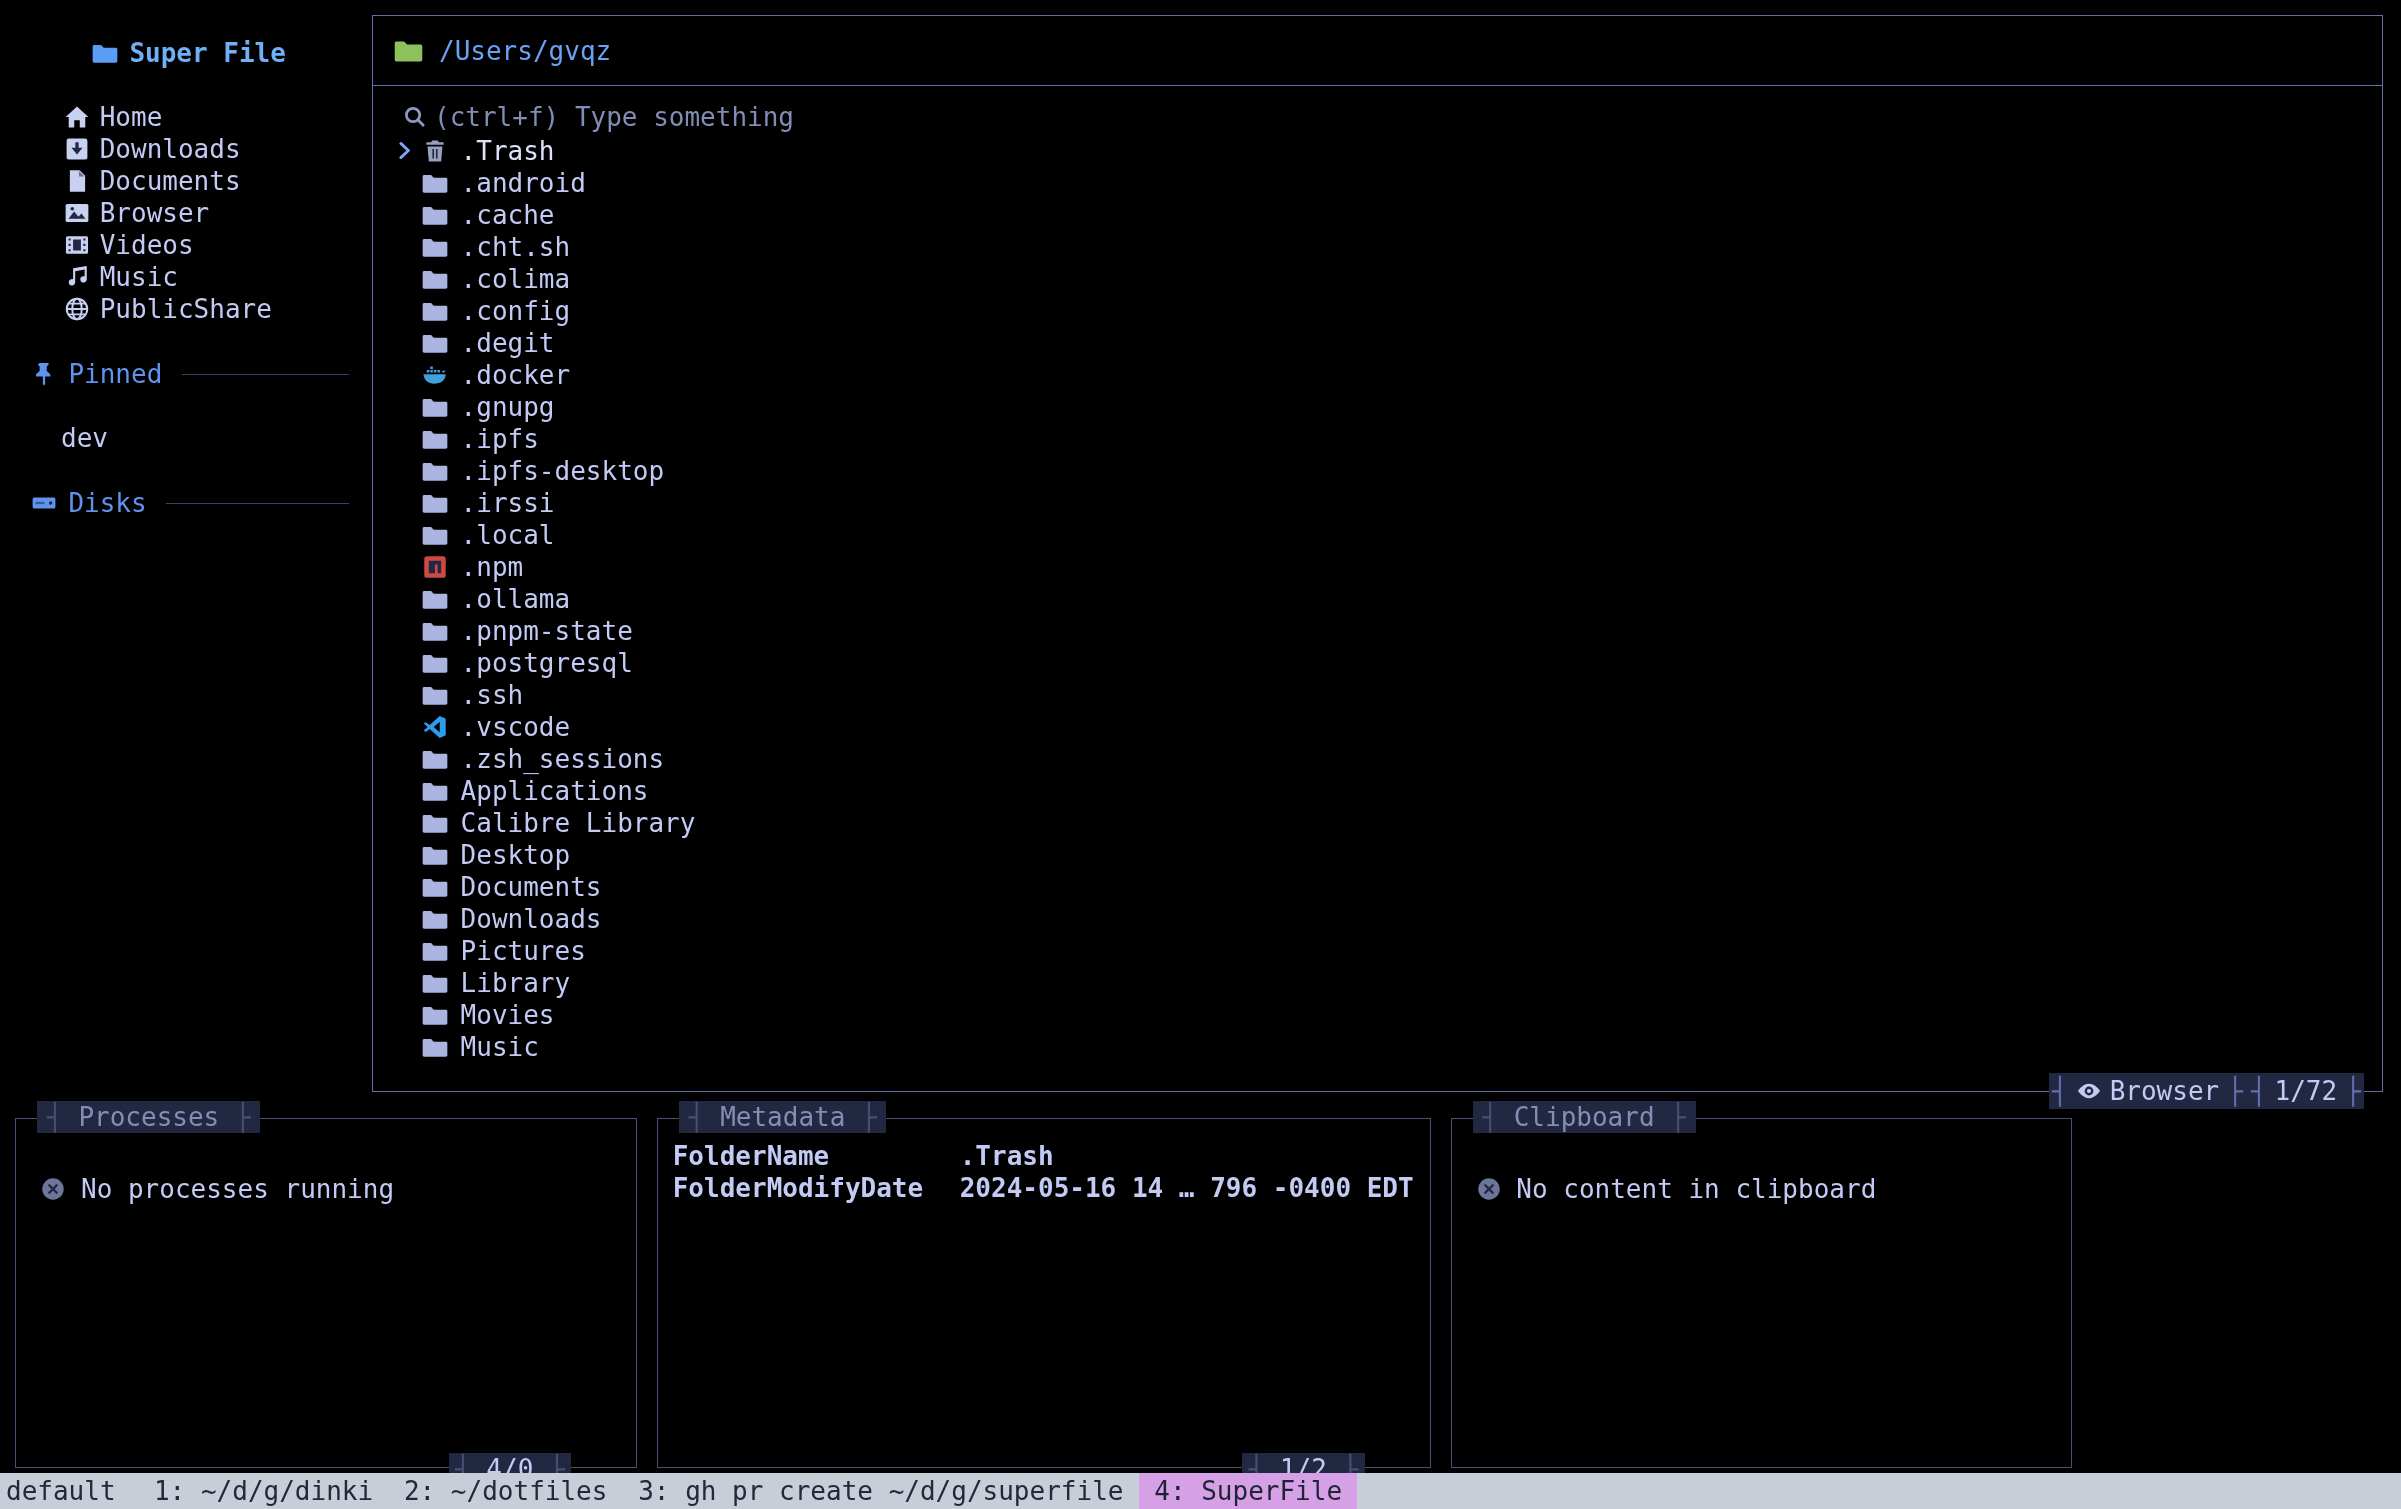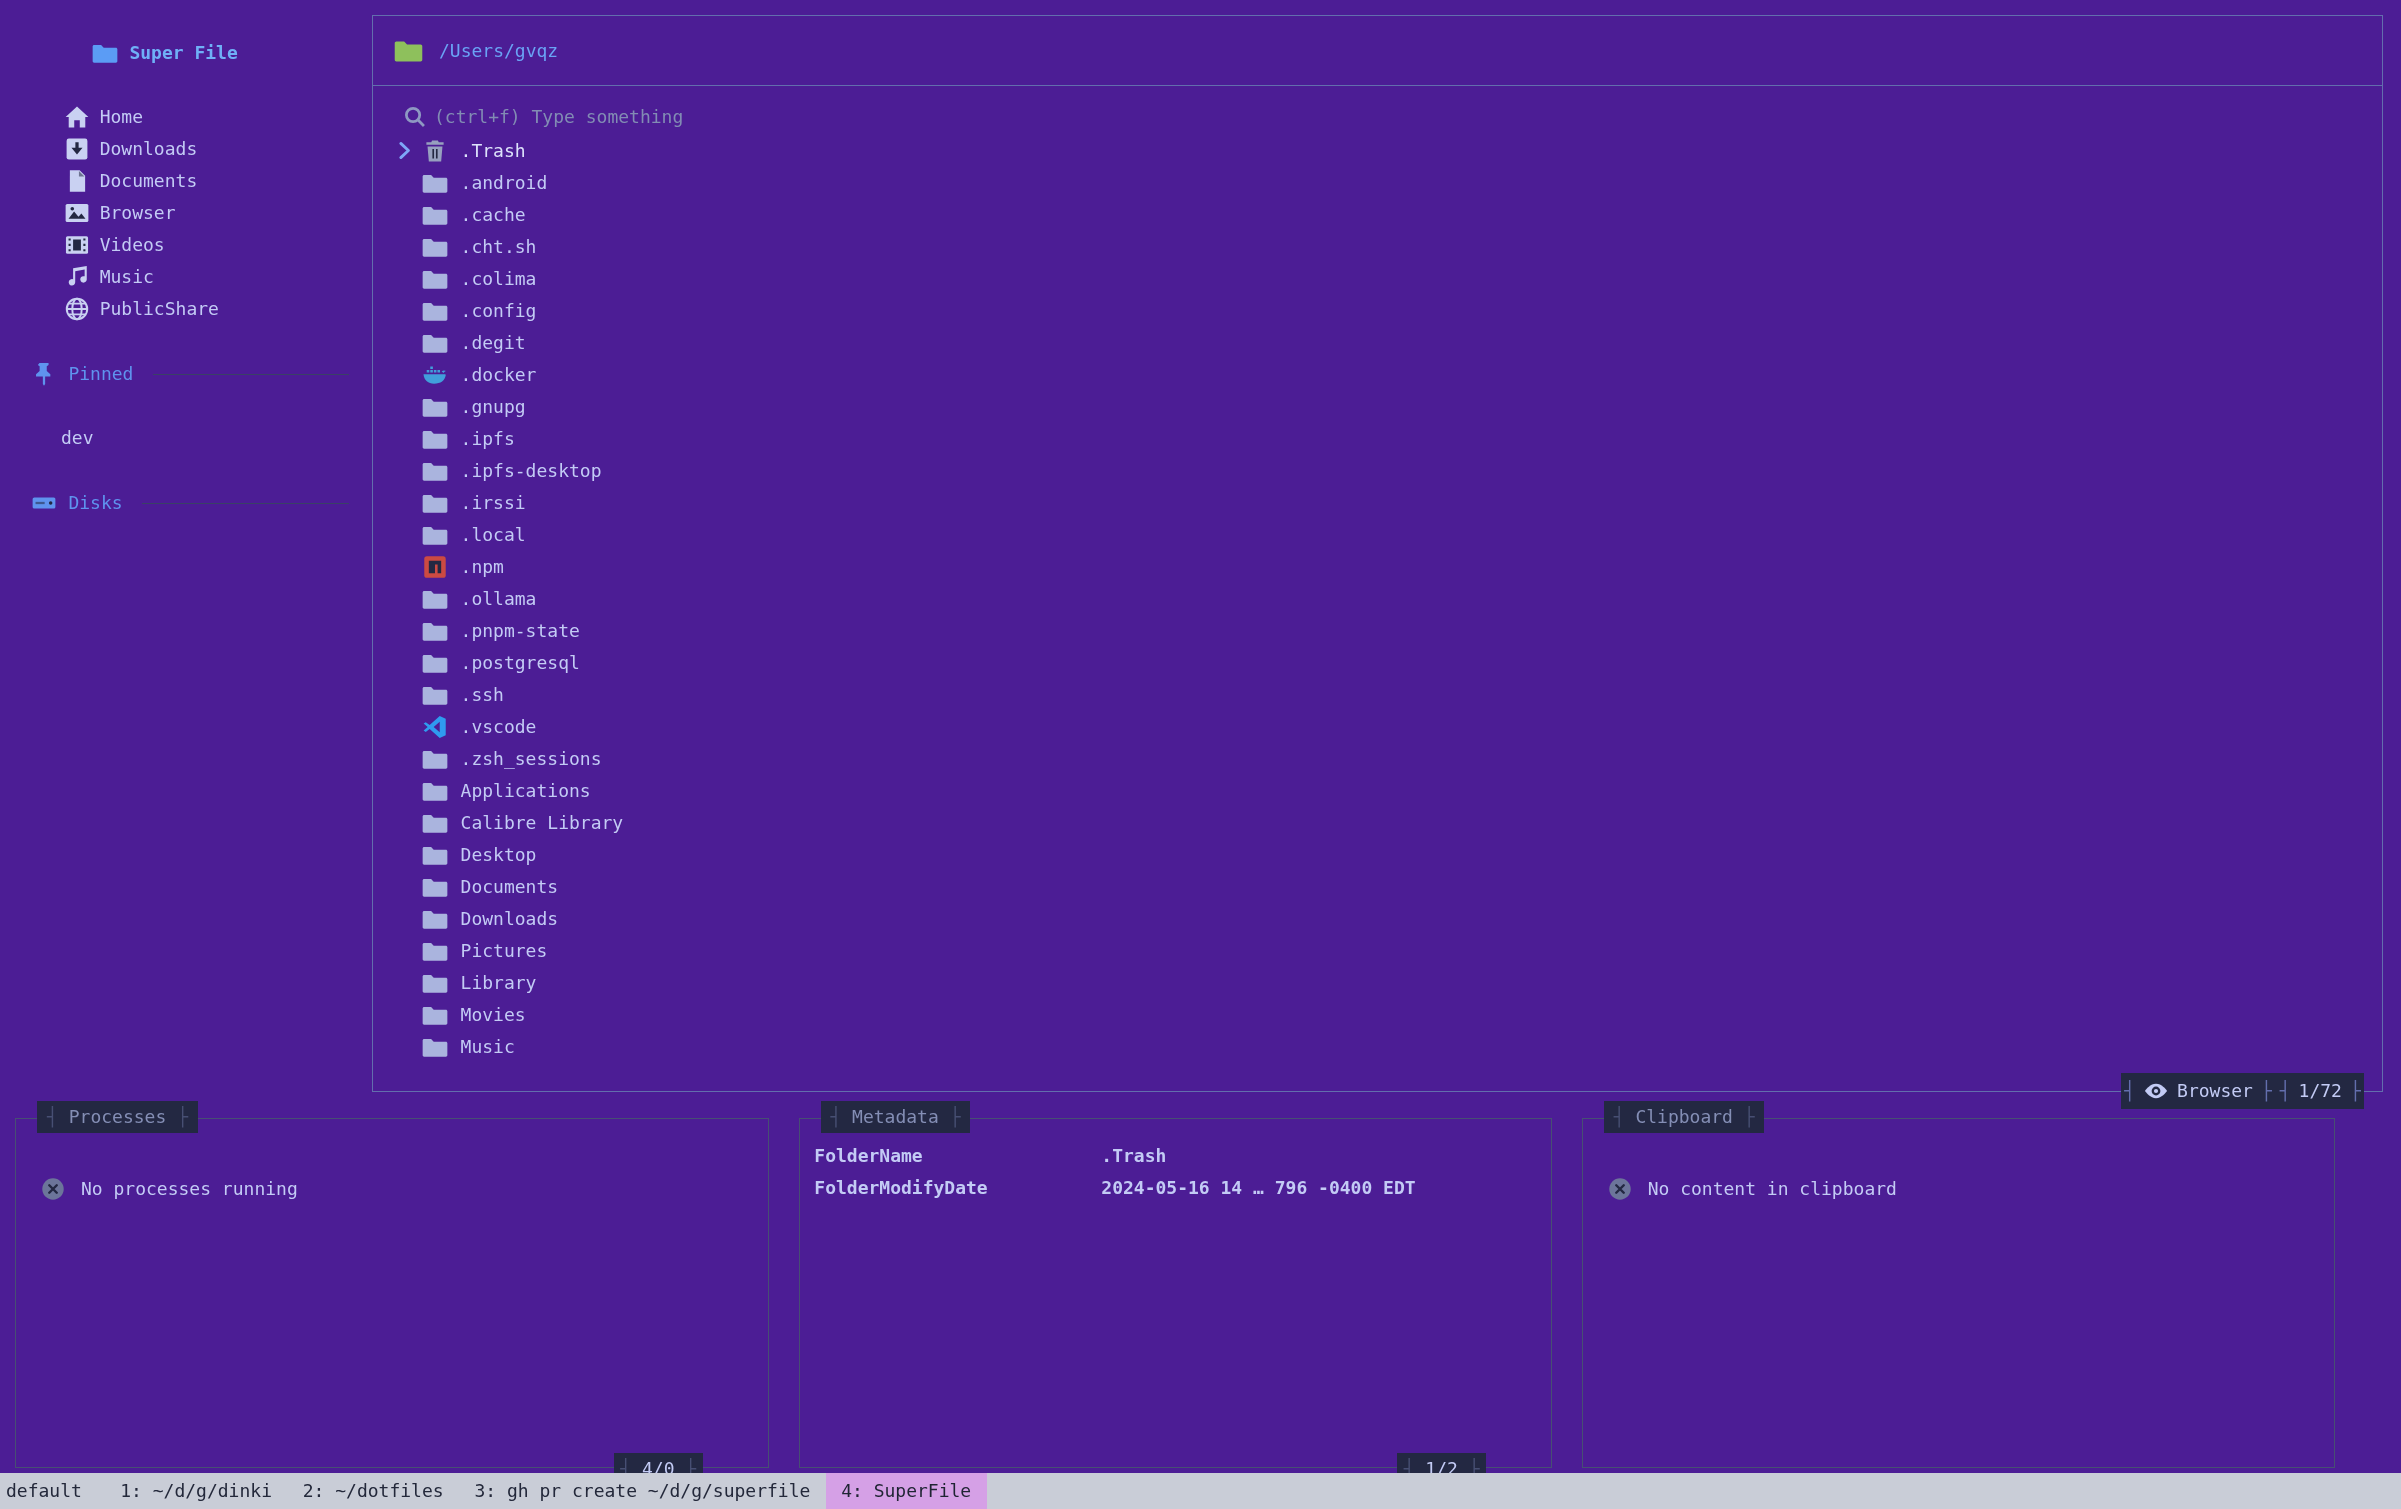--- a/index.html
+++ b/index.html
@@ -1,21 +1,21 @@
 <!DOCTYPE html>
 <html style="font-size:13px"><head>
 <meta charset="utf-8">
 <style>
   * { margin:0; padding:0; box-sizing:border-box; }
   html,body { background:#1c2032; }
   .screen {
     position:relative; width:2401px; height:1509px; overflow:hidden;
-    background:#4c1d95; color:#c3cbf5;
+    background:#000000; color:#c3cbf5;
     font-family:"DejaVu Sans Mono","Liberation Mono",monospace;
-    font-size:18px; line-height:32px;
+    font-size:26px; line-height:32px;
   }
   .icon { display:inline-flex; align-items:center; justify-content:center; flex:none; }
   .icon svg { width:26px; height:26px; display:block; }
 
   
   .sidebar { position:absolute; left:31px; top:0; width:318px; }
   .sidebar-title { display:flex; align-items:center; gap:11.4px; margin-top:37px; padding-left:61px;
                    color:#6fb0f7; font-weight:bold; height:32px; }
   .sidebar-title .icon { color:#5b9cf5; }
   .side-list { margin-top:32px; }
@@ -49,22 +49,22 @@
   .ficon.vscode-icon { color:#2f9bef; }
 
   .panel-footer { position:absolute; right:18px; bottom:-18px; height:36px; display:flex;
                   align-items:center; background:#232842; padding:0 3.2px; gap:8px; color:#c3cbf5; }
   .panel-footer .icon { color:#c3cbf5; }
   .tick { color:#636ead; }
   .tick.tl::before { content:"┤"; }
   .tick.tr::before { content:"├"; }
 
   
-  .bottom-row { position:absolute; left:15.4px; top:1118px; width:2320px; height:350px;
-                display:flex; gap:30px; }
+  .bottom-row { position:absolute; left:15.4px; top:1118px; width:2057px; height:350px;
+                display:flex; gap:20px; }
   .box { flex:1 1 0; position:relative; border:1.6px solid #474f73; }
   .box-title { position:absolute; top:-18px; left:21px; background:#232842; padding:0 9.7px;
                color:#848eb5; white-space:pre; }
   .box-title::before { content:"┤ "; color:#474f73; }
   .box-title::after  { content:" ├"; color:#474f73; }
   .box-counter { position:absolute; bottom:-18px; right:65px; background:#232842; padding:0 6.5px;
                  color:#c3cbf5; white-space:pre; }
   .box-counter::before { content:"┤ "; color:#474f73; }
   .box-counter::after  { content:" ├"; color:#474f73; }
   .empty-row { display:flex; align-items:center; gap:14.6px; padding:54px 0 0 24px; }

